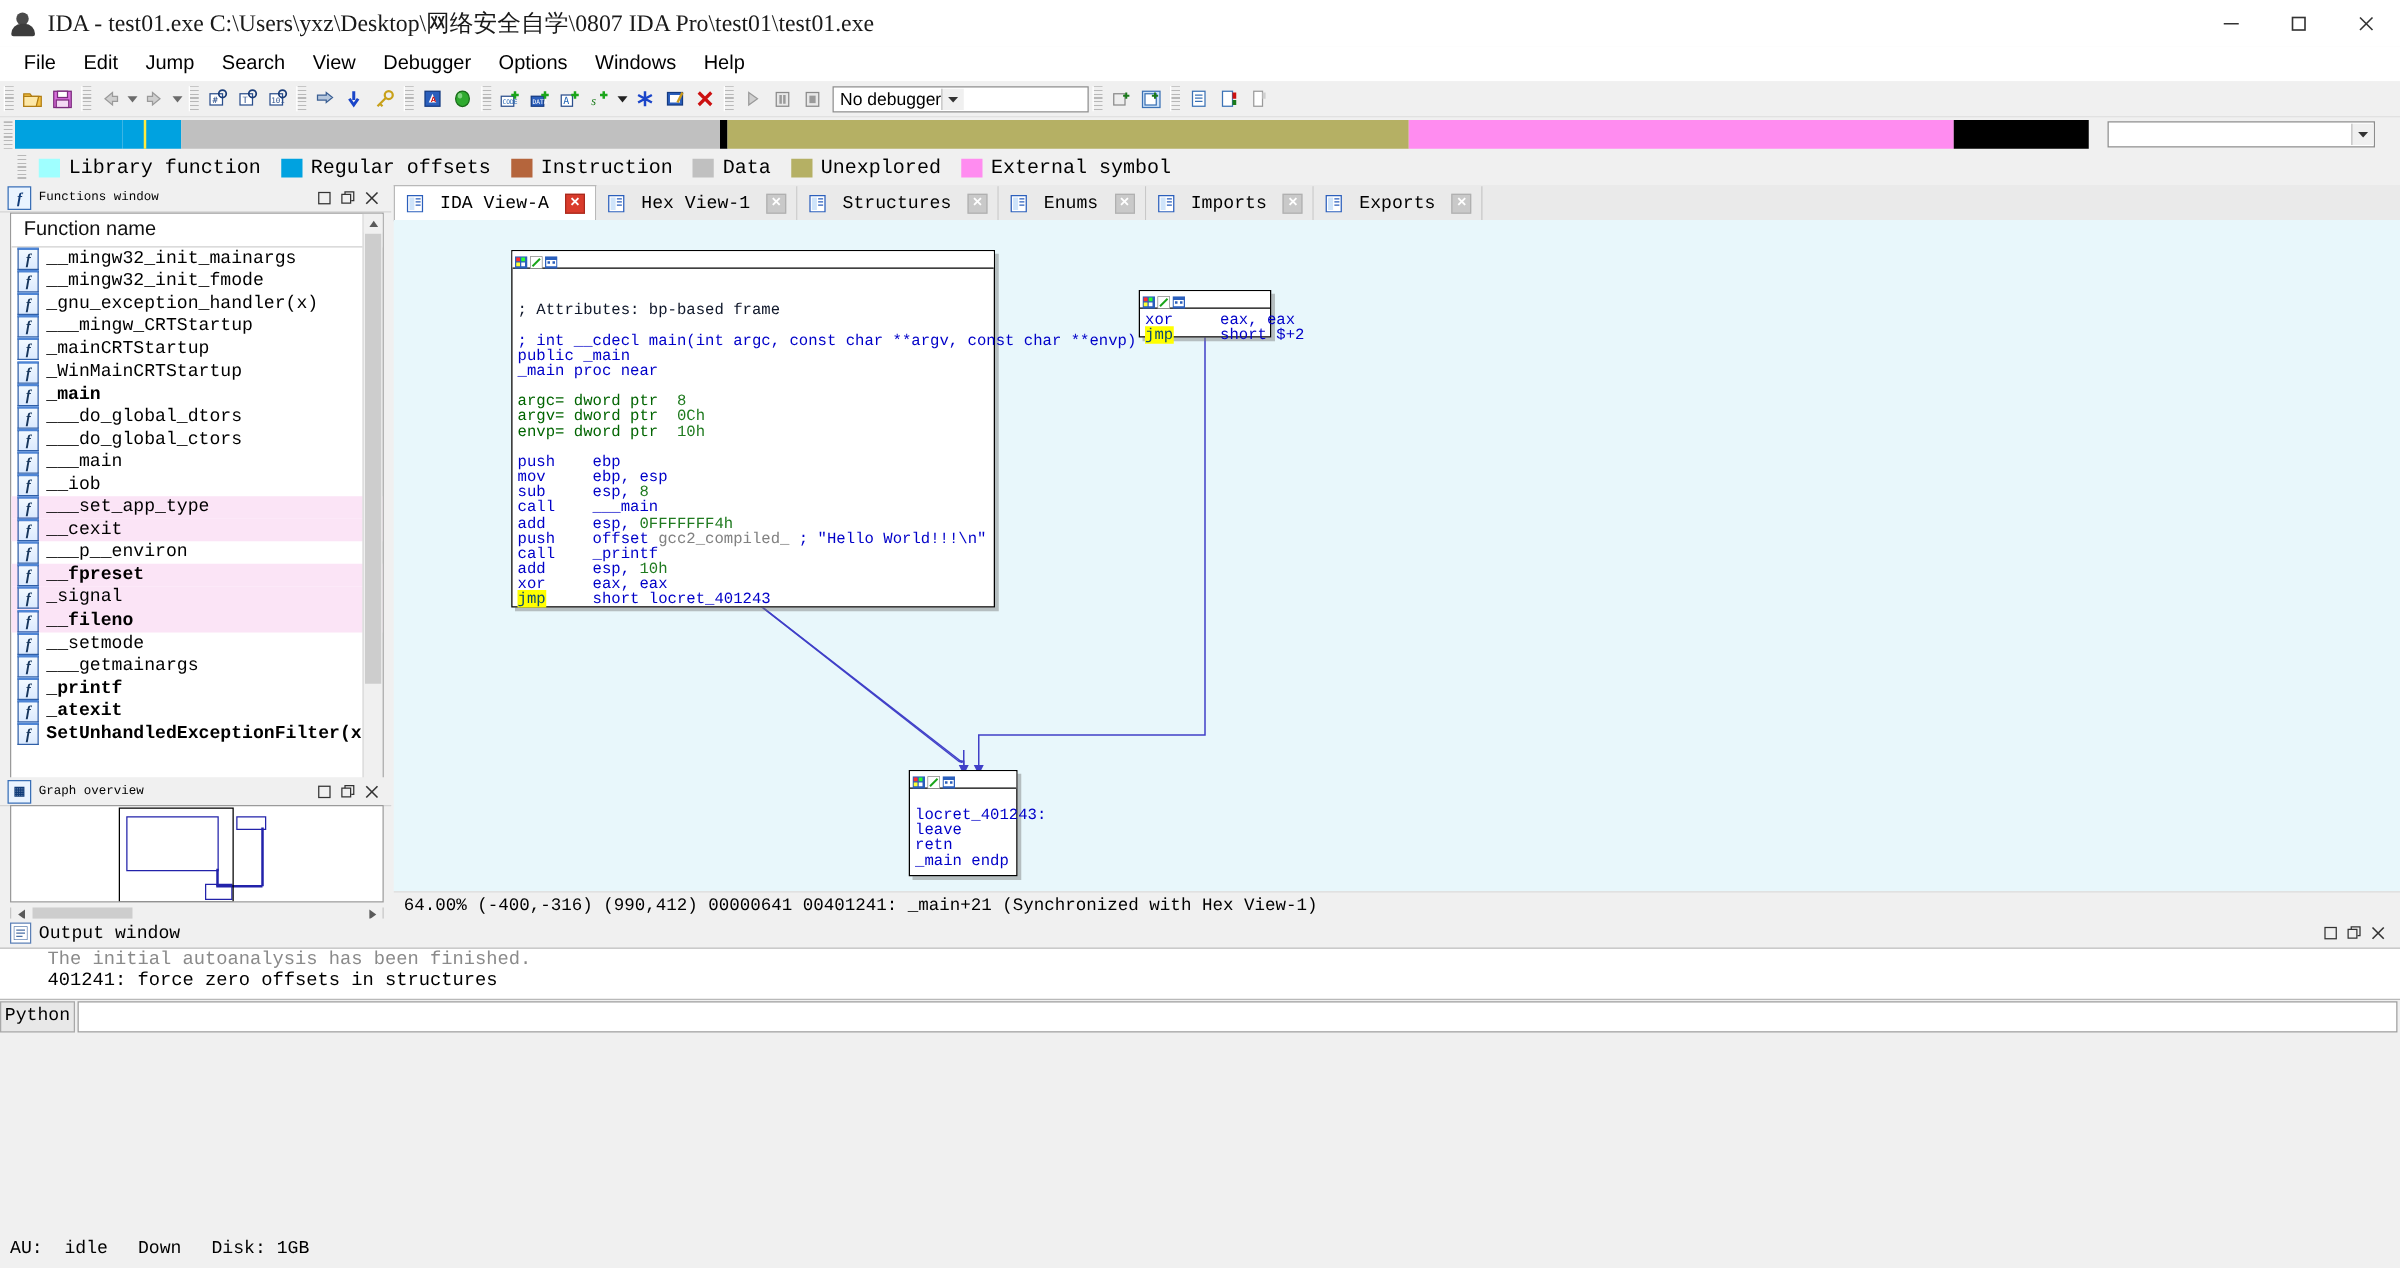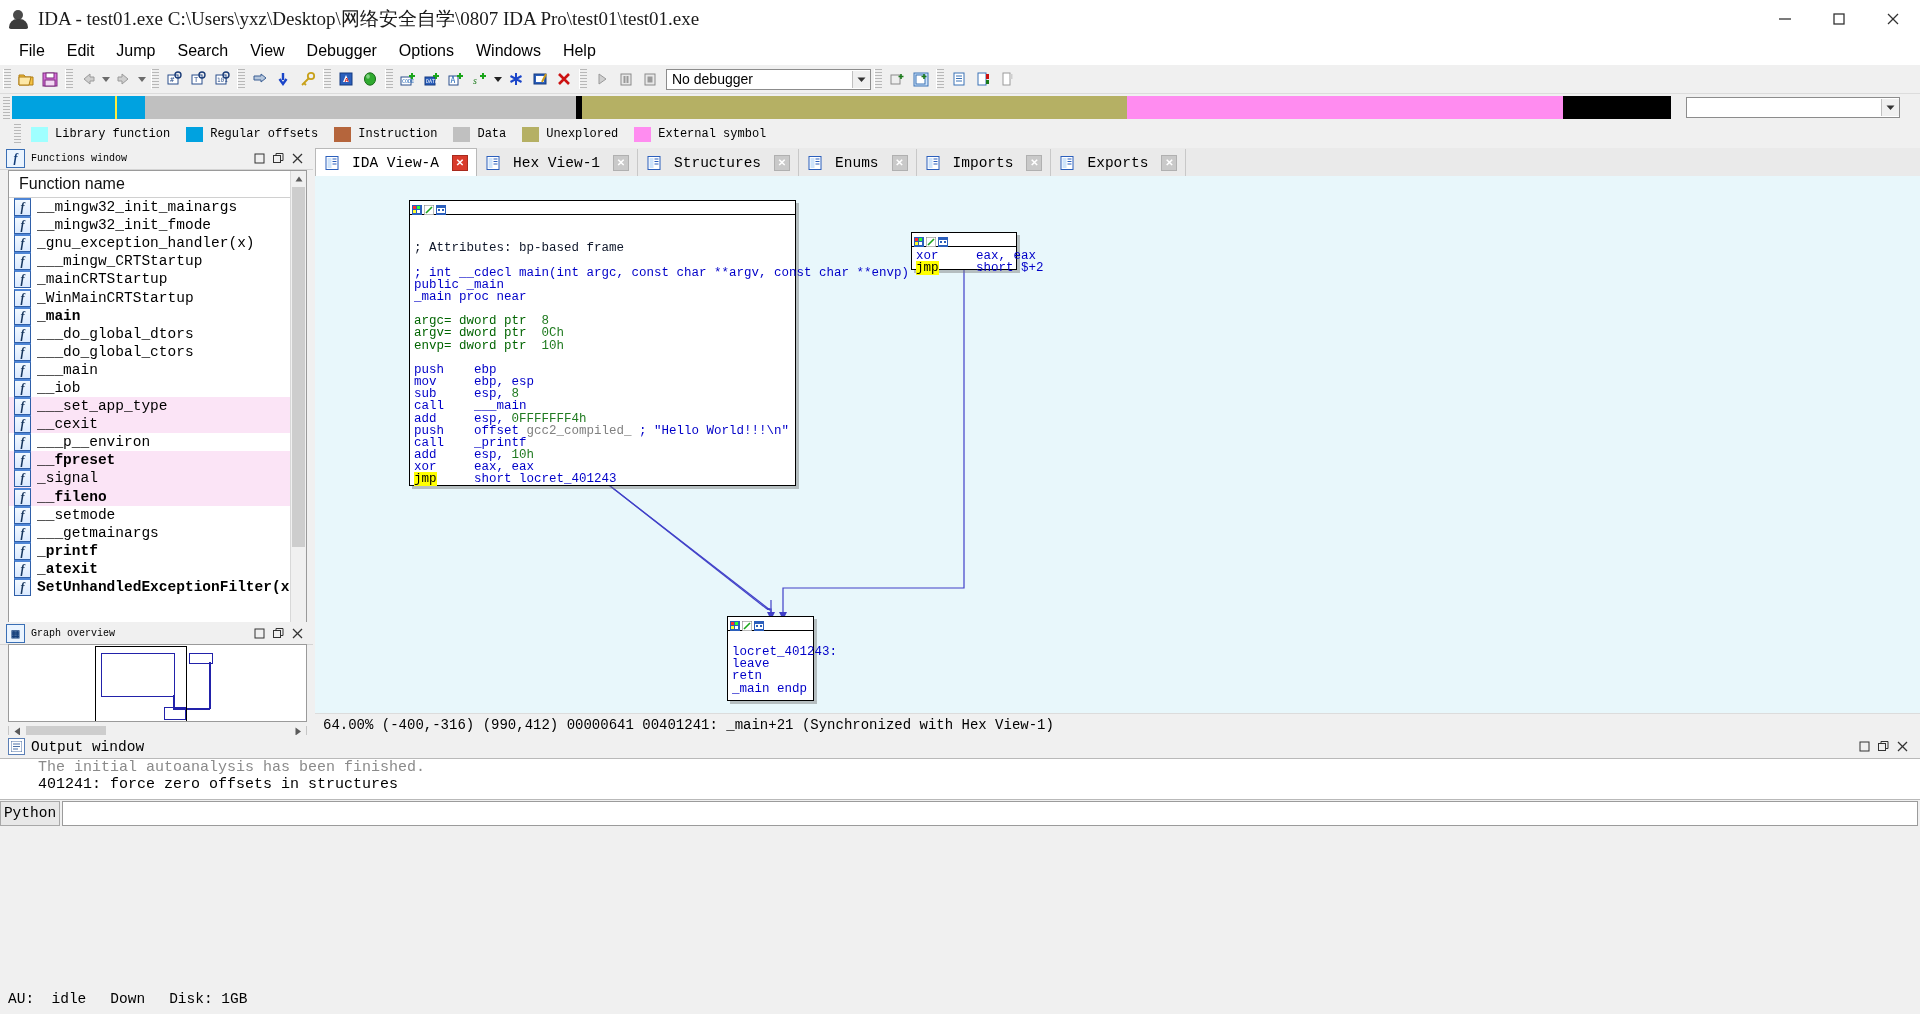--- a/index.html
+++ b/index.html
@@ -49,21 +49,21 @@
     background:#f0f0f0;display:flex;align-items:center;
     border-bottom:1px solid #dcdcdc;
   }
   .tb-grip{width:7px;height:20px;margin:0 3px;
     background:repeating-linear-gradient(to bottom,#b8b8b8 0 1px,transparent 1px 3px);
     border-left:1px solid #fff;}
   .tb-btn{width:24px;height:24px;display:flex;align-items:center;justify-content:center;position:relative;}
   .tb-arrow{width:12px;height:24px;display:flex;align-items:center;justify-content:center;}
   .combo{
     height:19px;width:198px;background:#fff;border:1px solid #8c8c8c;
-    display:flex;align-items:center;justify-content:space-between;
+    display:flex;align-items:center;justify-content:flex-start;
     font-size:14px;padding-left:5px;margin-left:4px;font-family:"Liberation Sans",sans-serif;
   }
   .combo .cb-btn{width:17px;height:17px;background:#f0f0f0;border-left:1px solid #c0c0c0;
     display:flex;align-items:center;justify-content:center;}
 
   
   .navband-row{position:absolute;left:0;top:94px;width:1920px;height:27px;background:#f0f0f0;
     display:flex;align-items:center;}
   .navband-grip{width:7px;height:22px;margin-left:3px;margin-right:2px;
     background:repeating-linear-gradient(to bottom,#b8b8b8 0 1px,transparent 1px 3px);}
@@ -75,21 +75,21 @@
   .nav-right-box .cb-btn{width:17px;height:17px;background:#f0f0f0;border-left:1px solid #c0c0c0;
     display:flex;align-items:center;justify-content:center;}
 
   
   .legend{position:absolute;left:0;top:121px;width:1920px;height:26px;background:#f0f0f0;
     display:flex;align-items:center;padding-left:14px;}
   .legend-grip{width:7px;height:20px;margin-right:10px;
     background:repeating-linear-gradient(to bottom,#b8b8b8 0 1px,transparent 1px 3px);}
   .legend-item{display:flex;align-items:center;margin-right:16px;}
   .legend-swatch{width:17px;height:15px;margin-right:7px;}
-  .legend-label{font-family:"Liberation Mono","DejaVu Sans Mono",monospace;font-size:12px;color:#000;}
+  .legend-label{font-family:"Liberation Mono","DejaVu Sans Mono",monospace;font-size:16px;color:#000;}
 
   
   .fnwin{position:absolute;left:0;top:147px;width:313px;height:601px;background:#f0f0f0;}
   .panel-title{
     height:22px;background:#f0f0f0;display:flex;align-items:center;
     border-bottom:1px solid #d4d4d4;
   }
   .panel-title .pt-icon{width:17px;height:17px;margin-left:6px;margin-right:6px;
     border:1px solid #3a6fb5;background:#eaf4ff;display:flex;align-items:center;justify-content:center;
     font-style:italic;font-weight:bold;font-size:12px;color:#123d7a;font-family:"Liberation Serif",serif;}
@@ -150,21 +150,21 @@
   .gbar-ico{width:10px;height:10px;margin-right:2px;}
   .gnode-code{padding:3px 0 3px 4px;font-family:"Liberation Mono","DejaVu Sans Mono",monospace;
     font-size:12.5px;line-height:12.15px;white-space:pre;color:#0000c8;}
   .c-cmt{color:#0f172a;}
   .c-hdr{color:#0000c8;}
   .c-kw{color:#006400;}
   .c-mn{color:#0000c8;}
   .c-num{color:#1f7a1f;}
   .c-sym{color:#808080;}
   .c-str{color:#0000c8;}
-  .jmp-hl{background:#ffff00;color:#000000;}
+  .jmp-hl{background:#ffff00;color:#0c4a6e;}
 
   .status{position:absolute;left:315px;top:713px;width:1605px;height:22px;background:#f0f0f0;
     display:flex;align-items:center;padding-left:8px;
     font-family:"Liberation Mono","DejaVu Sans Mono",monospace;font-size:14px;color:#000;
     border-top:1px solid #dcdcdc;}
 
   
   .outwin{position:absolute;left:0;top:735px;width:1920px;height:245px;background:#f0f0f0;}
   .out-title{height:23px;display:flex;align-items:center;background:#f0f0f0;}
   .out-title .ot-icon{width:15px;height:15px;margin-left:8px;margin-right:6px;

